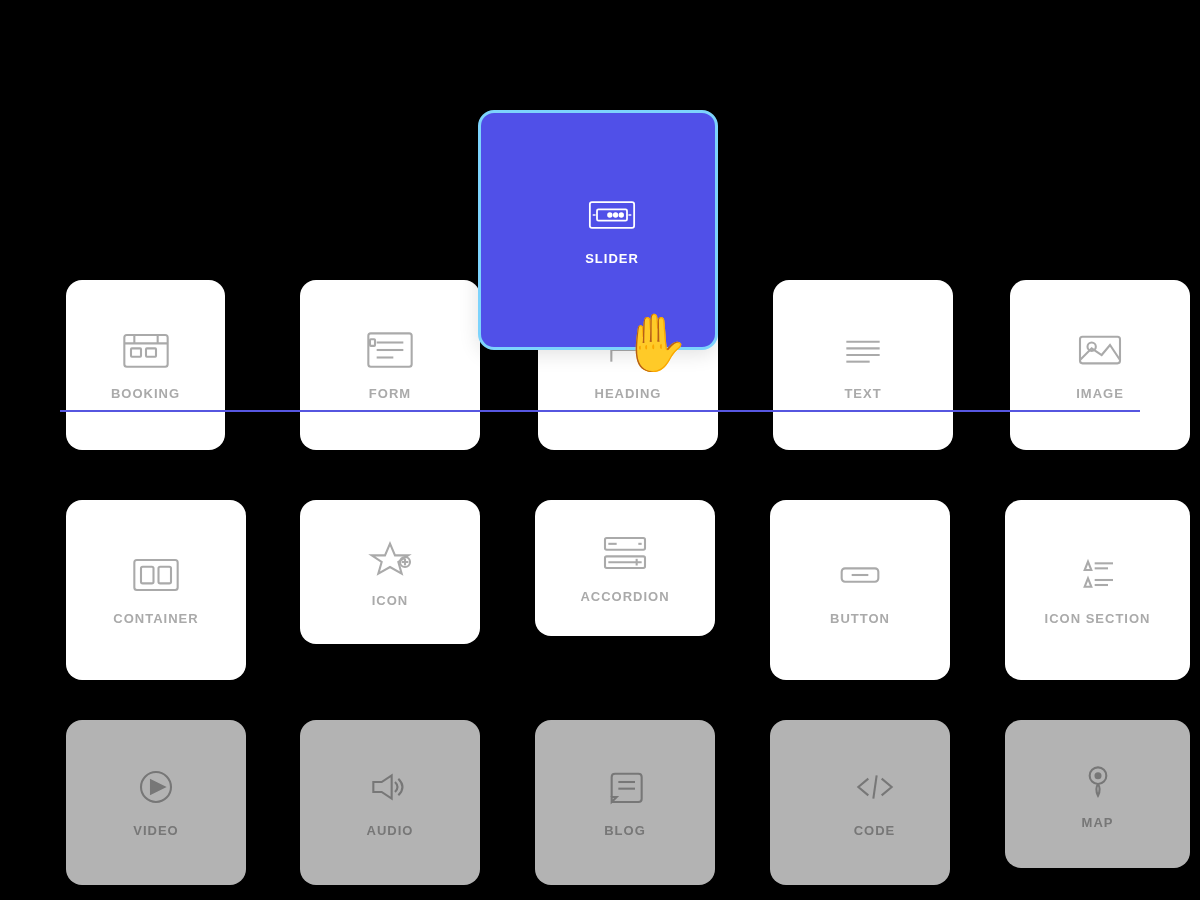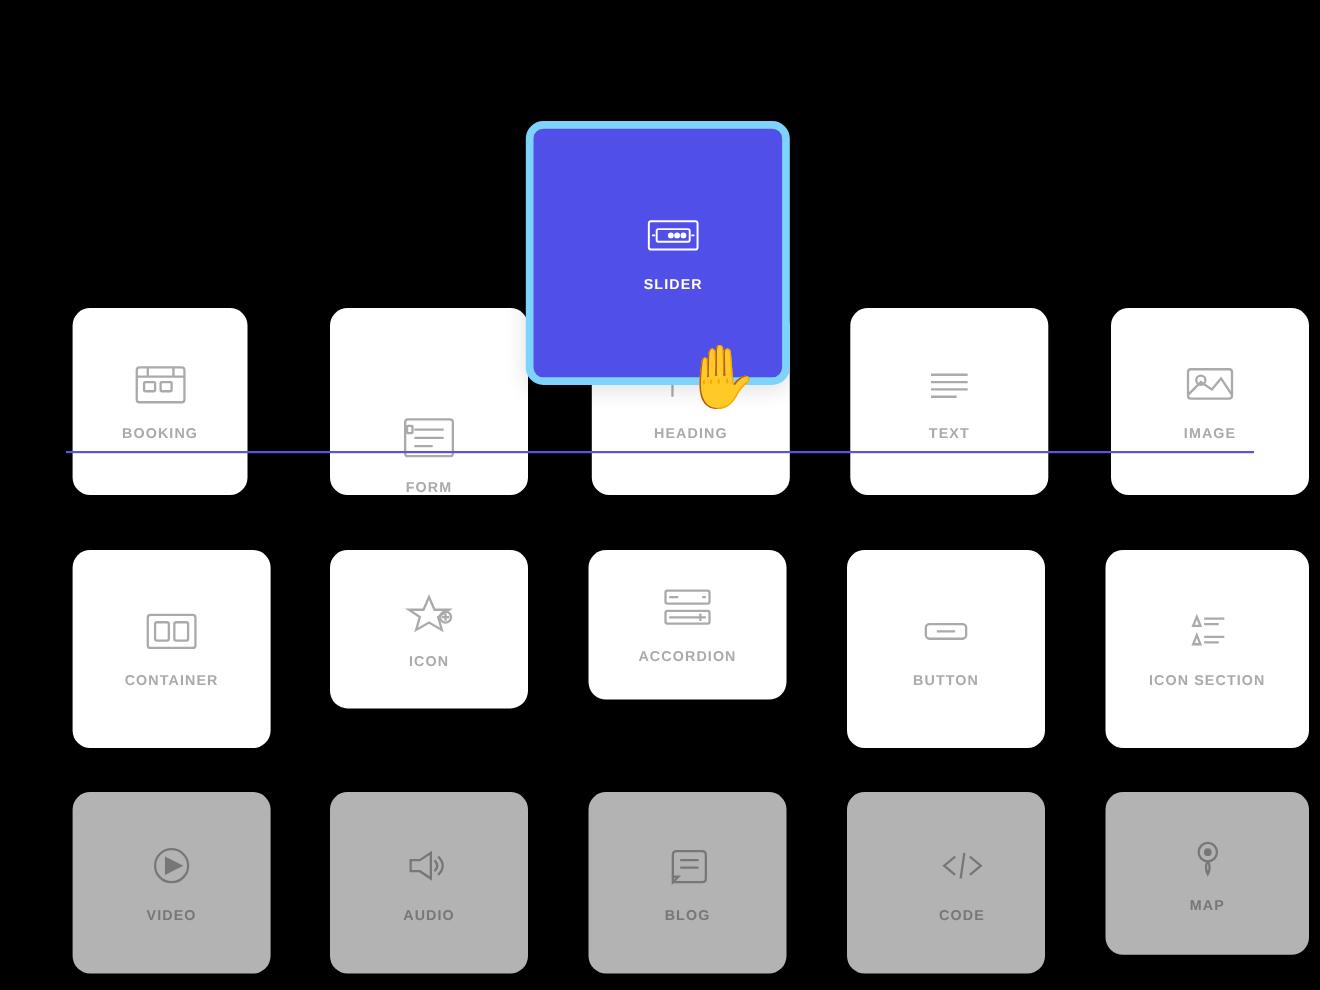--- a/index.html
+++ b/index.html
@@ -41,21 +41,21 @@
       align-items: center;
       justify-content: center;
       gap: 12px;
       box-shadow: 0 4px 20px rgba(0,0,0,0.12);
       cursor: pointer;
       user-select: none;
     }
 
     .widget-card.active {
       background: #5050e8;
-      border: 7px solid #7dd3fc;
+      border: 3px solid #7dd3fc;
       z-index: 20;
       padding-left: 28px;
     }
 
     .widget-card .label {
       font-size: 13px;
       font-weight: 700;
       letter-spacing: 1px;
       color: #aaa;
       text-transform: uppercase;
@@ -104,21 +104,21 @@
         <line x1="4" y1="16" x2="56" y2="16"></line>
         <line x1="16" y1="6" x2="16" y2="16"></line>
         <line x1="44" y1="6" x2="44" y2="16"></line>
         <rect x="12" y="22" width="12" height="10" rx="1"></rect>
         <rect x="30" y="22" width="12" height="10" rx="1"></rect>
       </svg>
     </div>
     <span class="label">BOOKING</span>
   </div>
 
-  <div class="widget-card" style="left:300px; top:280px; width:180px; height:170px;justify-content:flex-end;">
+  <div class="widget-card" style="left:300px; top:280px; width:180px; height:170px;">
     <div class="widget-icon">
       <svg viewBox="0 0 60 48" fill="none" stroke="#aaa" stroke-width="2.5">
         <rect x="4" y="4" width="52" height="40" rx="3"></rect>
         <line x1="14" y1="15" x2="46" y2="15"></line>
         <line x1="14" y1="24" x2="46" y2="24"></line>
         <line x1="14" y1="33" x2="34" y2="33"></line>
         <rect x="6" y="11" width="6" height="8" rx="1"></rect>
       </svg>
     </div>
     <span class="label">FORM</span>

